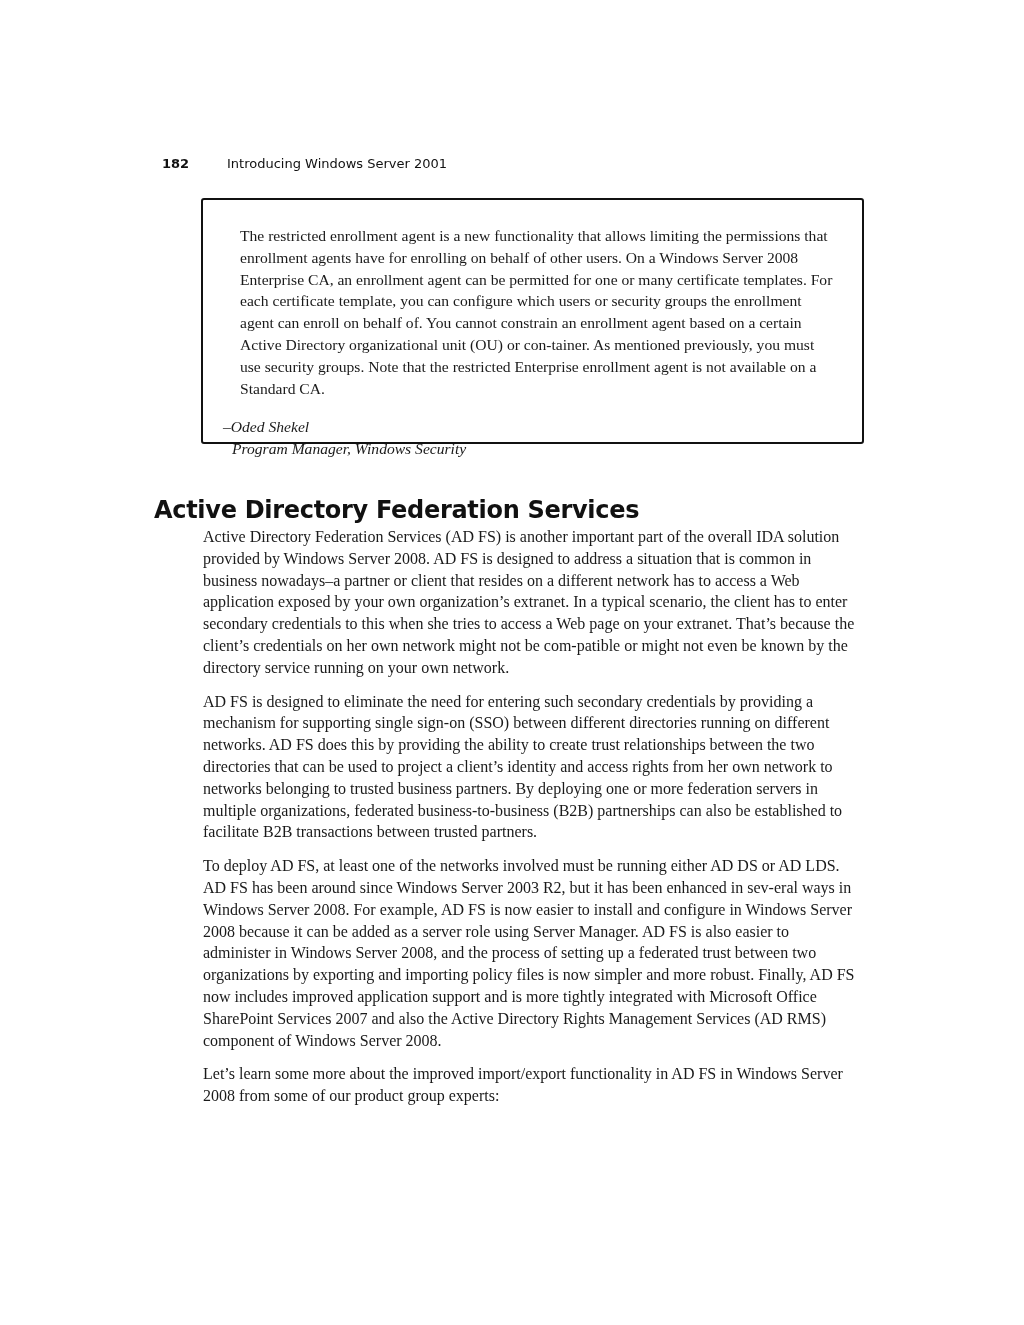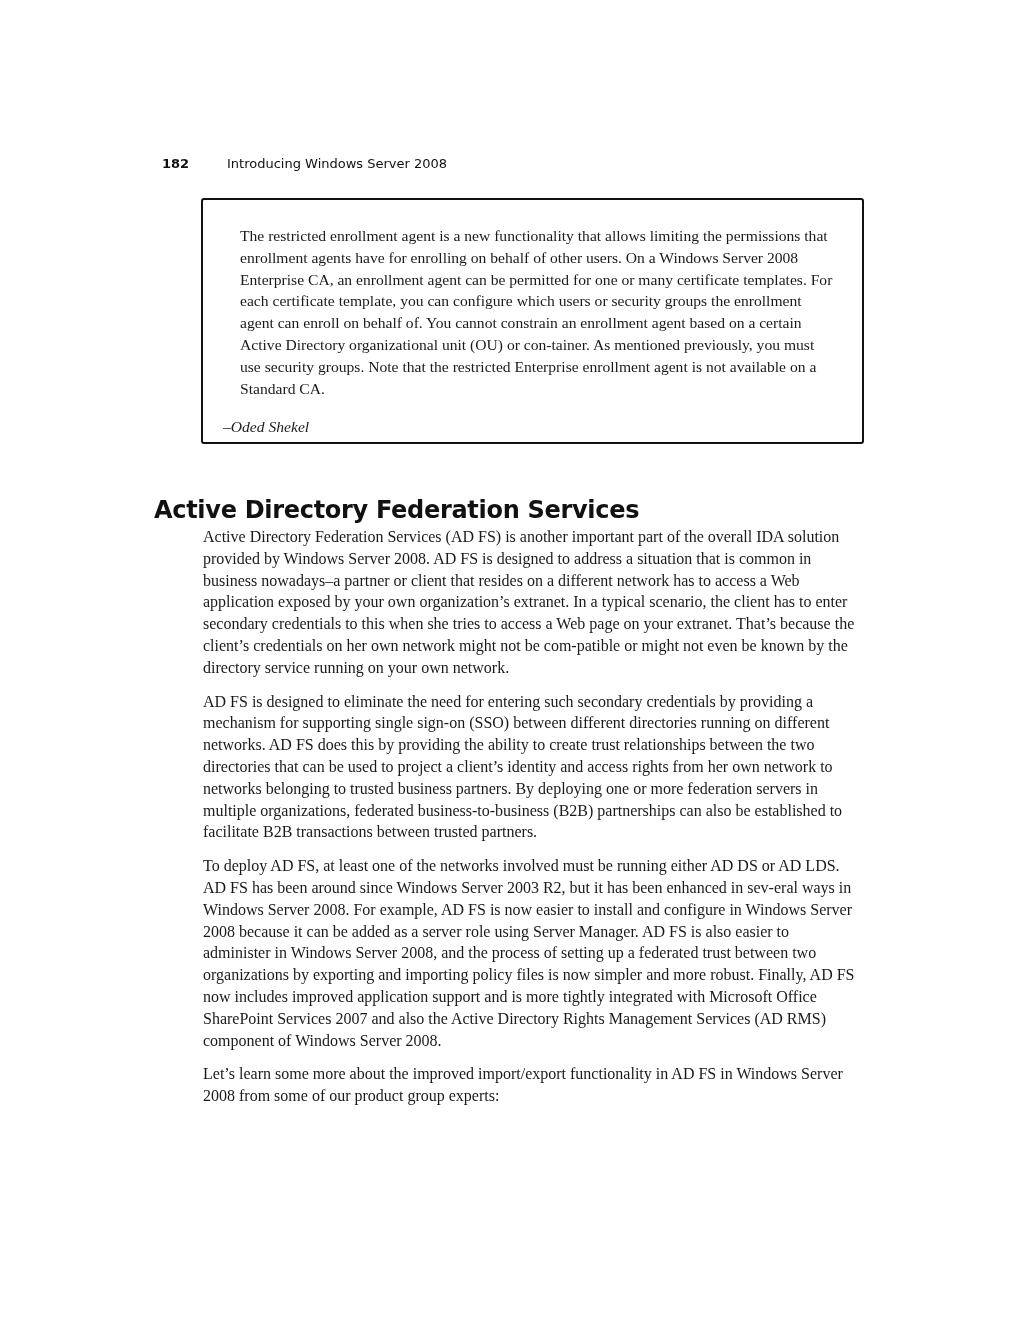--- a/index.html
+++ b/index.html
@@ -76,27 +76,28 @@
       color: #1a1a1a;
     }
     .body-text p {
       margin: 0 0 12px 0;
     }
   </style>
 </head>
 <body>
 
 <div class="running-head">
-  <span class="page-num">182</span><span>Introducing Windows Server 2008</span>
+  <span class="page-num">182</span><span>Introducing Windows Server 2001</span>
 </div>
 
 <div class="sidebar-box">
   <p>The restricted enrollment agent is a new functionality that allows limiting the permissions that enrollment agents have for enrolling on behalf of other users. On a Windows Server 2008 Enterprise CA, an enrollment agent can be permitted for one or many certificate templates. For each certificate template, you can configure which users or security groups the enrollment agent can enroll on behalf of. You cannot constrain an enrollment agent based on a certain Active Directory organizational unit (OU) or con-tainer. As mentioned previously, you must use security groups. Note that the restricted Enterprise enrollment agent is not available on a Standard CA.</p>
   <div class="attribution">
     <span>–Oded Shekel</span>
+    <span class="role">Program Manager, Windows Security</span>
   </div>
 </div>
 
 <h2 class="section-title">Active Directory Federation Services</h2>
 
 <div class="body-text">
   <p>Active Directory Federation Services (AD FS) is another important part of the overall IDA solution provided by Windows Server 2008. AD FS is designed to address a situation that is common in business nowadays–a partner or client that resides on a different network has to access a Web application exposed by your own organization’s extranet. In a typical scenario, the client has to enter secondary credentials to this when she tries to access a Web page on your extranet. That’s because the client’s credentials on her own network might not be com-patible or might not even be known by the directory service running on your own network.</p>
   <p>AD FS is designed to eliminate the need for entering such secondary credentials by providing a mechanism for supporting single sign-on (SSO) between different directories running on different networks. AD FS does this by providing the ability to create trust relationships between the two directories that can be used to project a client’s identity and access rights from her own network to networks belonging to trusted business partners. By deploying one or more federation servers in multiple organizations, federated business-to-business (B2B) partnerships can also be established to facilitate B2B transactions between trusted partners.</p>
   <p>To deploy AD FS, at least one of the networks involved must be running either AD DS or AD LDS. AD FS has been around since Windows Server 2003 R2, but it has been enhanced in sev-eral ways in Windows Server 2008. For example, AD FS is now easier to install and configure in Windows Server 2008 because it can be added as a server role using Server Manager. AD FS is also easier to administer in Windows Server 2008, and the process of setting up a federated trust between two organizations by exporting and importing policy files is now simpler and more robust. Finally, AD FS now includes improved application support and is more tightly integrated with Microsoft Office SharePoint Services 2007 and also the Active Directory Rights Management Services (AD RMS) component of Windows Server 2008.</p>
   <p>Let’s learn some more about the improved import/export functionality in AD FS in Windows Server 2008 from some of our product group experts:</p>

